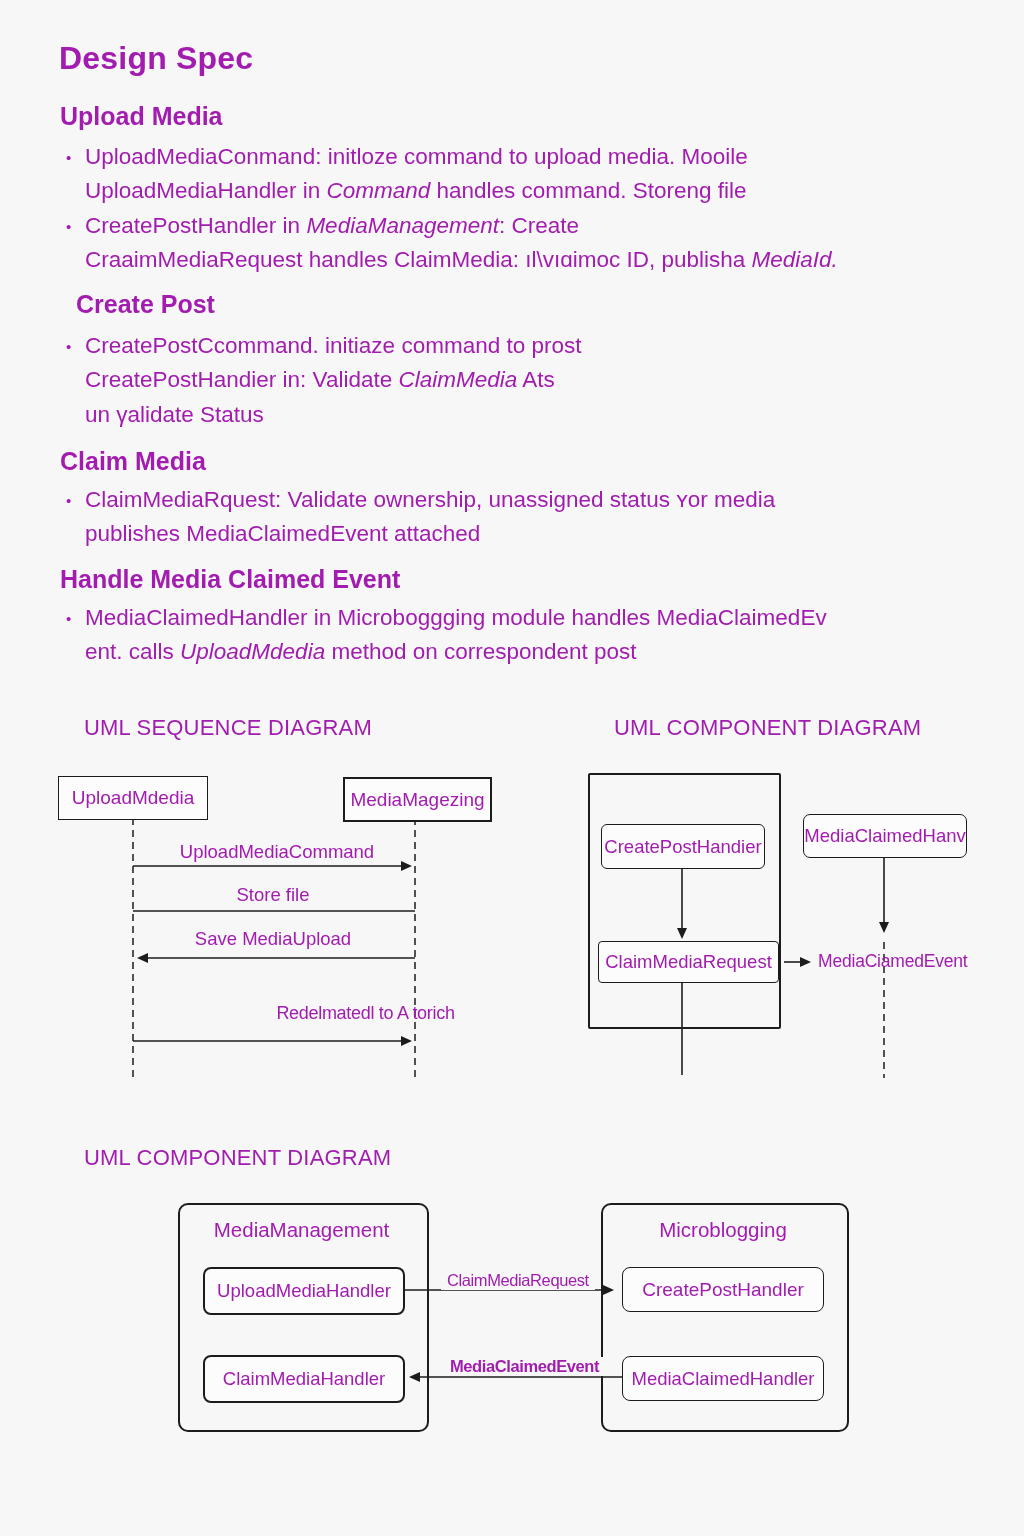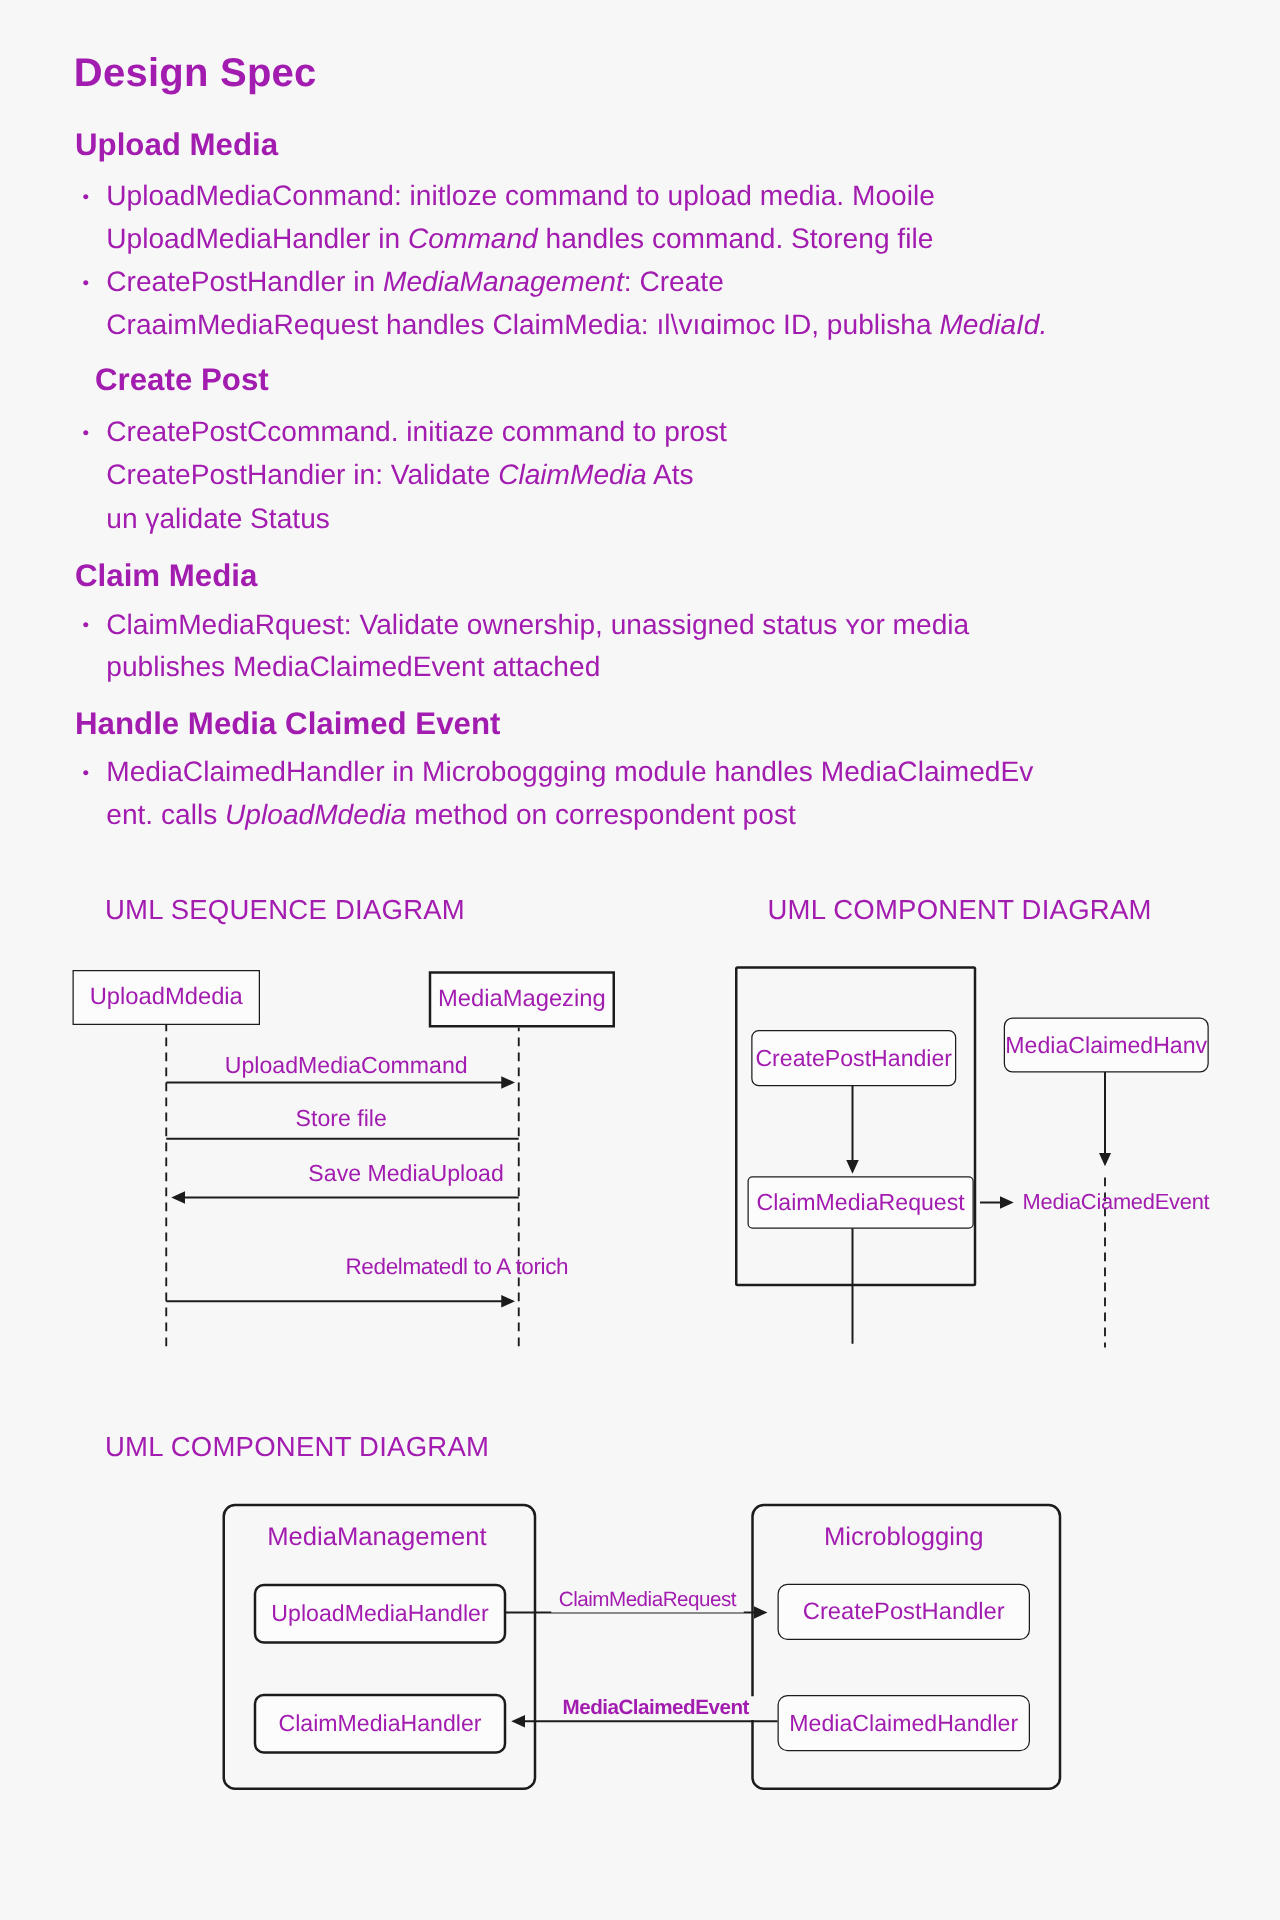--- a/index.html
+++ b/index.html
@@ -100,21 +100,21 @@
 
   <div class="box" style="left:58px;top:776px;width:148px;height:42px;">
       <span>UploadMdedia</span>
     </div>
   <div class="box bold2" style="left:343px;top:777px;width:145px;height:41px;">
       <span>MediaMagezing</span>
     </div>
 
   <div class="seqlabel" style="left:147px;top:841px;width:260px;">UploadMediaCommand</div>
   <div class="seqlabel" style="left:143px;top:884px;width:260px;">Store file</div>
-  <div class="seqlabel" style="left:143px;top:928px;width:260px;text-align:right;">Save MediaUpload</div>
+  <div class="seqlabel" style="left:143px;top:928px;width:260px;">Save MediaUpload</div>
   <div class="seqlabel condensed" style="left:248px;top:1003px;width:235px;">Redelmatedl to A torich</div>
 
   <div class="abs" style="left:588px;top:773px;width:189px;height:252px;border:2px solid #1c1c1c;border-radius:2px;"></div>
   <div class="box r6" style="left:601px;top:824px;width:162px;height:43px;font-size:18.5px;">
       <span>CreatePostHandier</span>
     </div>
   <div class="box r4" style="left:598px;top:941px;width:179px;height:40px;font-size:18.5px;">
       <span>ClaimMediaRequest</span>
     </div>
   <div class="box" style="left:803px;top:814px;width:162px;height:42px;border-radius:7px;font-size:18.5px;">

